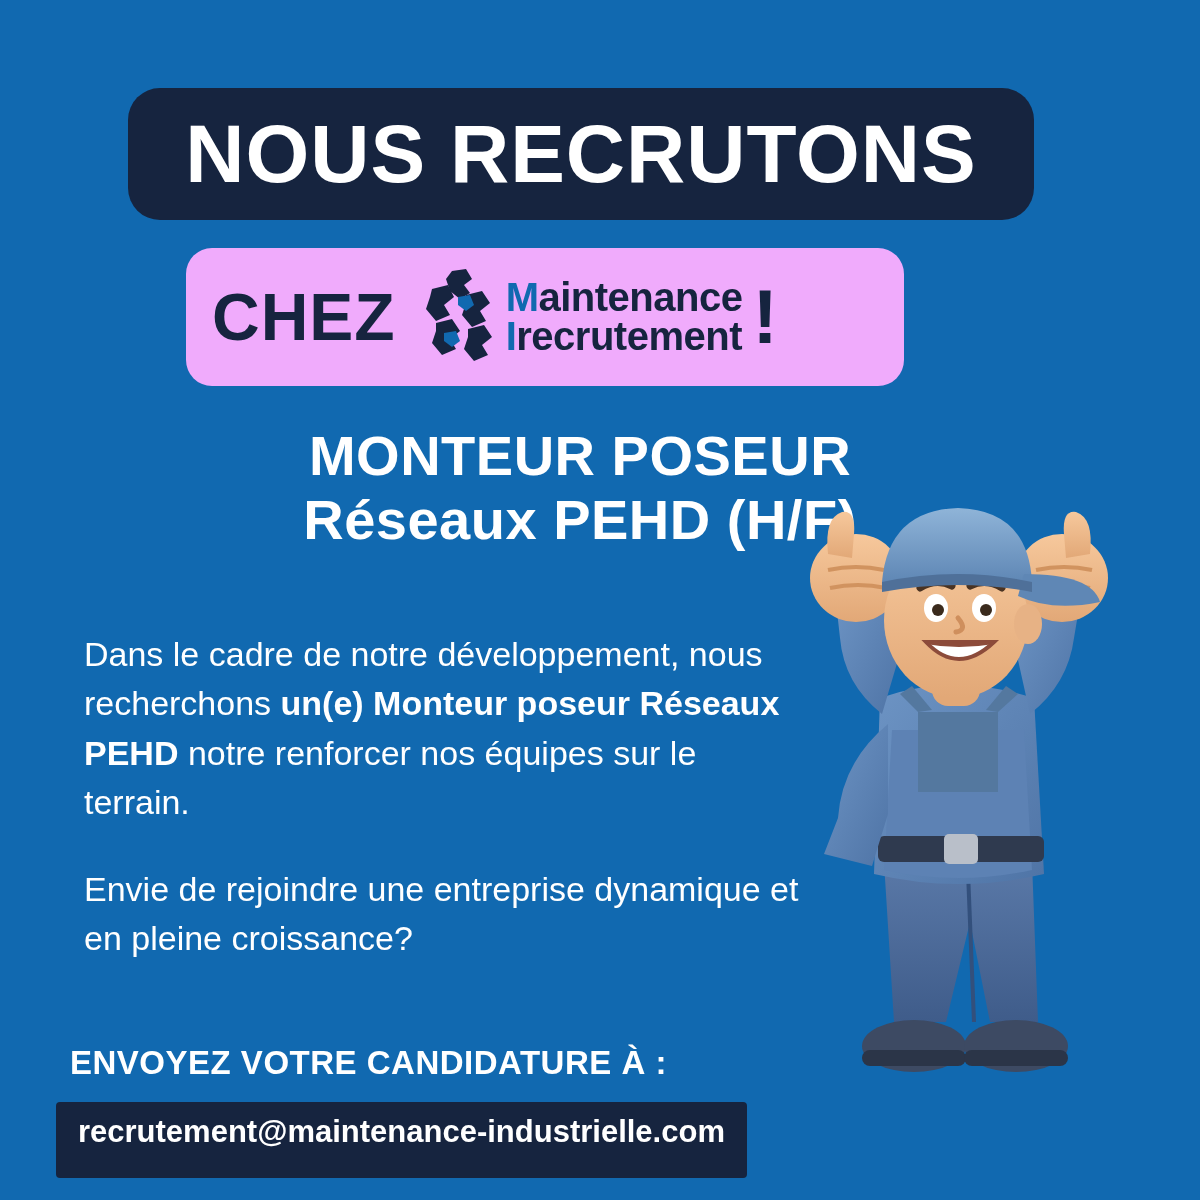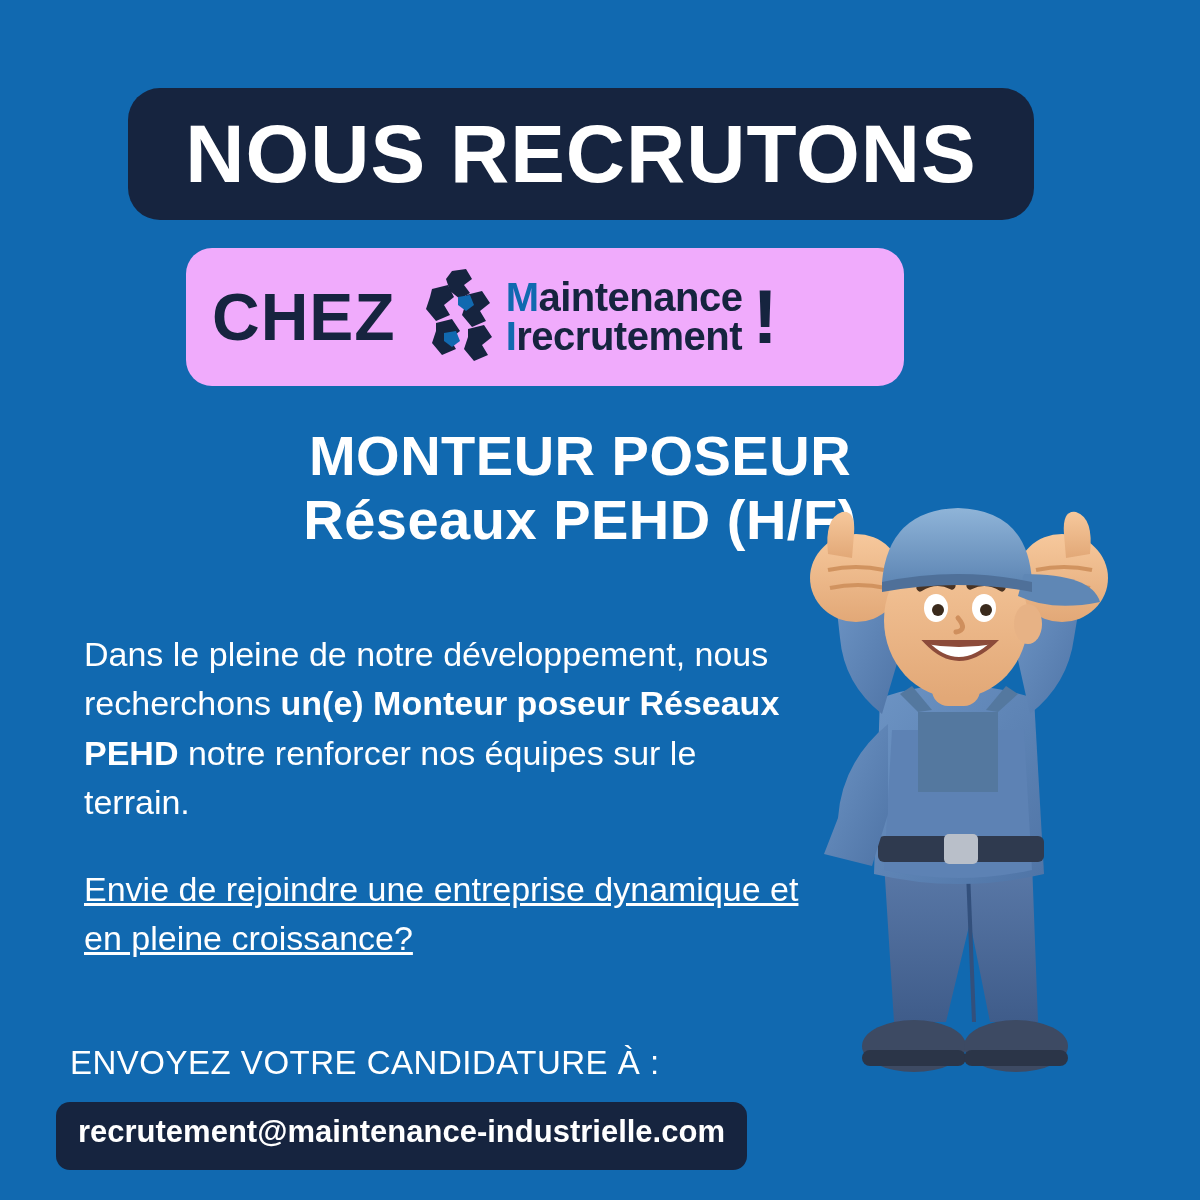--- a/index.html
+++ b/index.html
@@ -115,43 +115,43 @@
   
   .body-copy {
     position: absolute;
     top: 630px;
     left: 84px;
     width: 720px;
     color: #ffffff;
     font-size: 34px;
     line-height: 1.45;
   }
-  .body-copy p + p { margin-top: 38px; text-decoration: underline; }
+  .body-copy p + p { margin-top: 38px; }
   .body-copy b { font-weight: bold; }
 
   
   .cta-label {
     position: absolute;
     top: 1044px;
     left: 70px;
     color: #ffffff;
     font-size: 33px;
-    font-weight: normal;
+    font-weight: bold;
     letter-spacing: 0.5px;
   }
   .cta-email {
     position: absolute;
     top: 1102px;
     left: 56px;
     background: #16243f;
     color: #ffffff;
     font-size: 31px;
     font-weight: bold;
-    padding: 12px 22px 20px 22px;
-    border-radius: 14px;
+    padding: 12px 22px 28px 22px;
+    border-radius: 4px;
     letter-spacing: 0px;
   }
 
   
   .worker {
     position: absolute;
     right: 28px;
     bottom: 78px;
     width: 440px;
     height: 660px;
@@ -191,21 +191,21 @@
     <div class="logo-bang">!</div>
   </div>
 </div>
 
 <div class="job-title">
   <div class="line1">MONTEUR POSEUR</div>
   <div class="line2">Réseaux PEHD (H/F)</div>
 </div>
 
 <div class="body-copy">
-  <p><span>Dans le pleine de notre développement, nous recherchons </span><b>un(e) Monteur poseur Réseaux PEHD</b><span> notre renforcer nos équipes sur le terrain.</span></p>
+  <p><span>Dans le cadre de notre développement, nous recherchons </span><b>un(e) Monteur poseur Réseaux PEHD</b><span> notre renforcer nos équipes sur le terrain.</span></p>
   <p>Envie de rejoindre une entreprise dynamique et en pleine croissance?</p>
 </div>
 
 <div class="cta-label">ENVOYEZ VOTRE CANDIDATURE  À :</div>
 <div class="cta-email">recrutement@maintenance-industrielle.com</div>
 
 <div class="worker">
   <svg viewBox="0 0 440 660" aria-hidden="true">
     <defs>
       <linearGradient id="denim" x1="0" y1="0" x2="0" y2="1">

